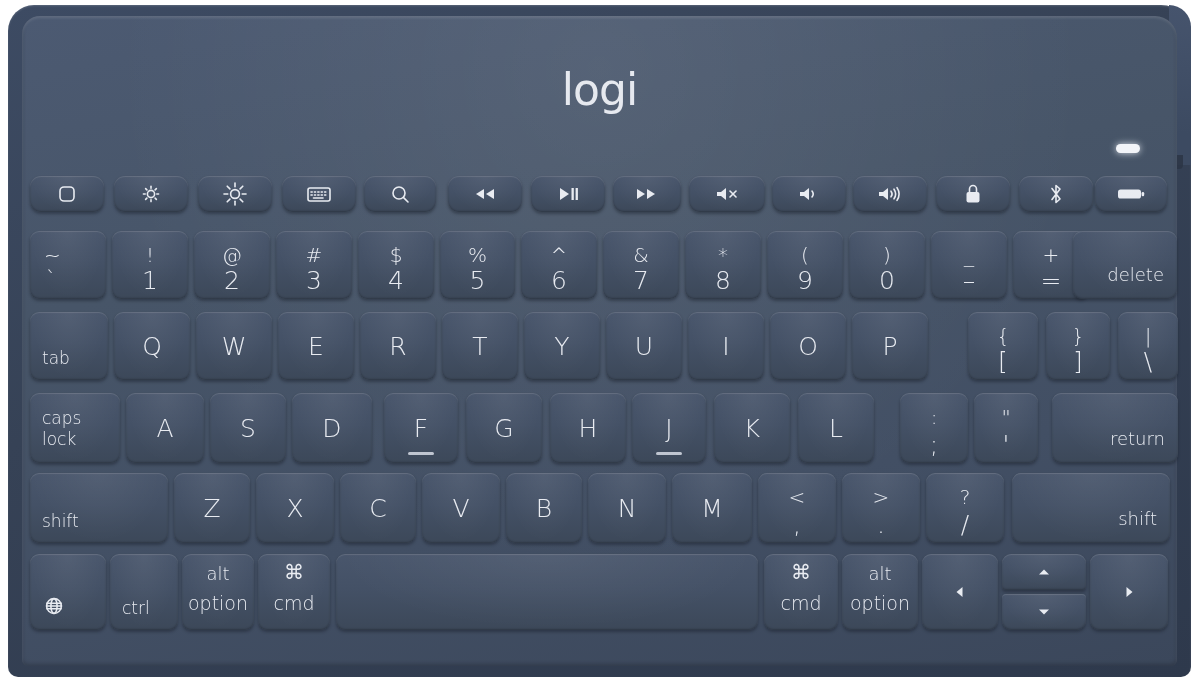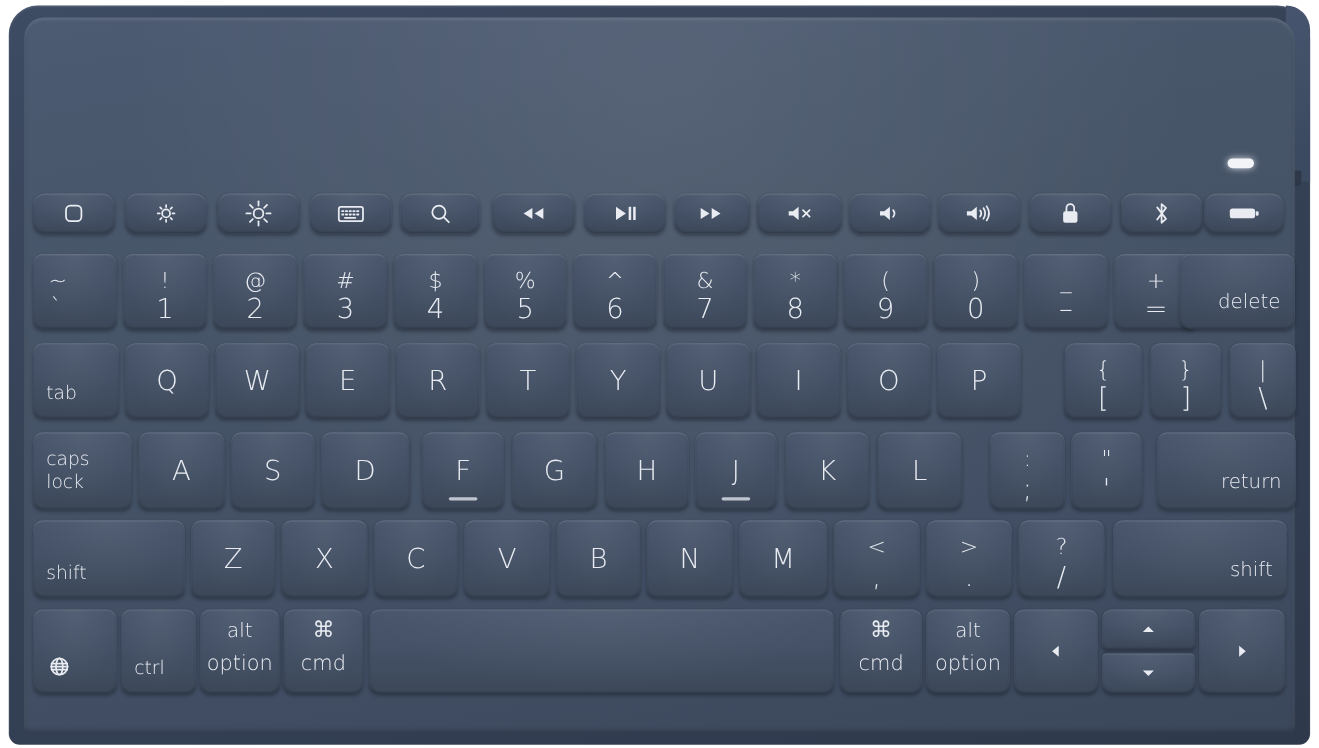--- a/index.html
+++ b/index.html
@@ -128,20 +128,21 @@
 </head>
 <body>
 
 <div id="keyboard-device">
   <div class="chassis-outer">
     <div class="edge-notch"></div>
     <div class="edge-notch-shadow"></div>
   </div>
   <div class="deck"></div>
 
+  <div class="brand">logi</div>
   <div class="led"></div>
 
   <div id="keys-layer">
       <div class="key fn" style="left: 30px; top: 176px; width: 74px; height: 36px;">
         <span class="ficon">
           <svg width="24" height="24" viewBox="0 0 24 24" fill="none" stroke="#e8ebf1" stroke-width="1.6" stroke-linecap="round" stroke-linejoin="round">
             <rect x="5" y="5" width="14" height="14" rx="4"></rect>
           </svg>
         </span>
       </div>

